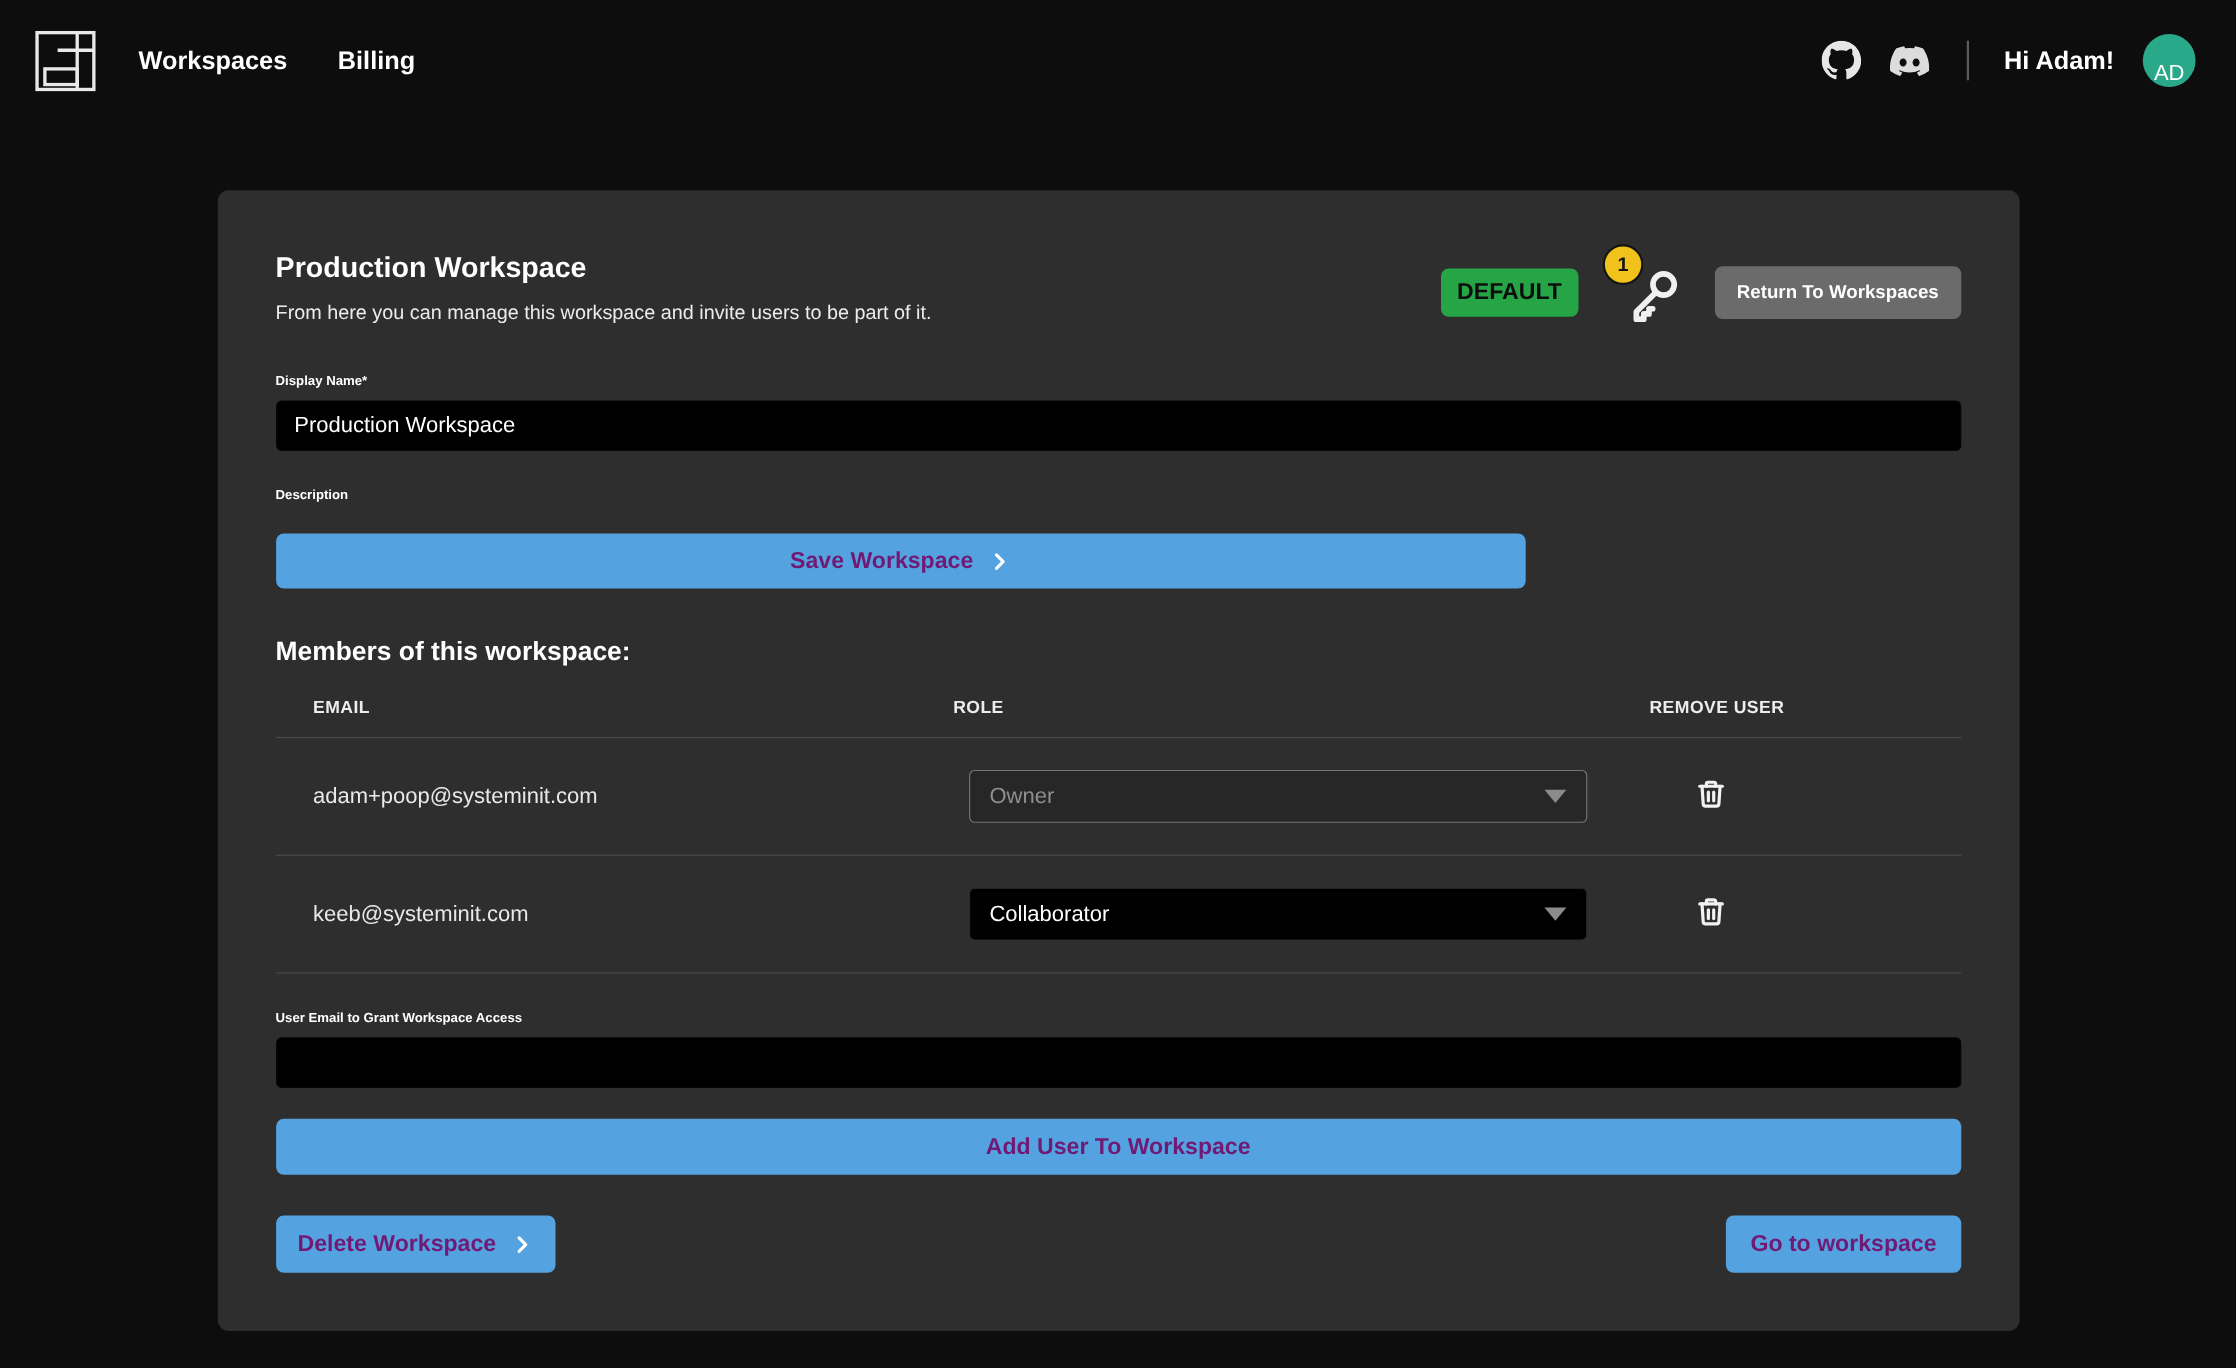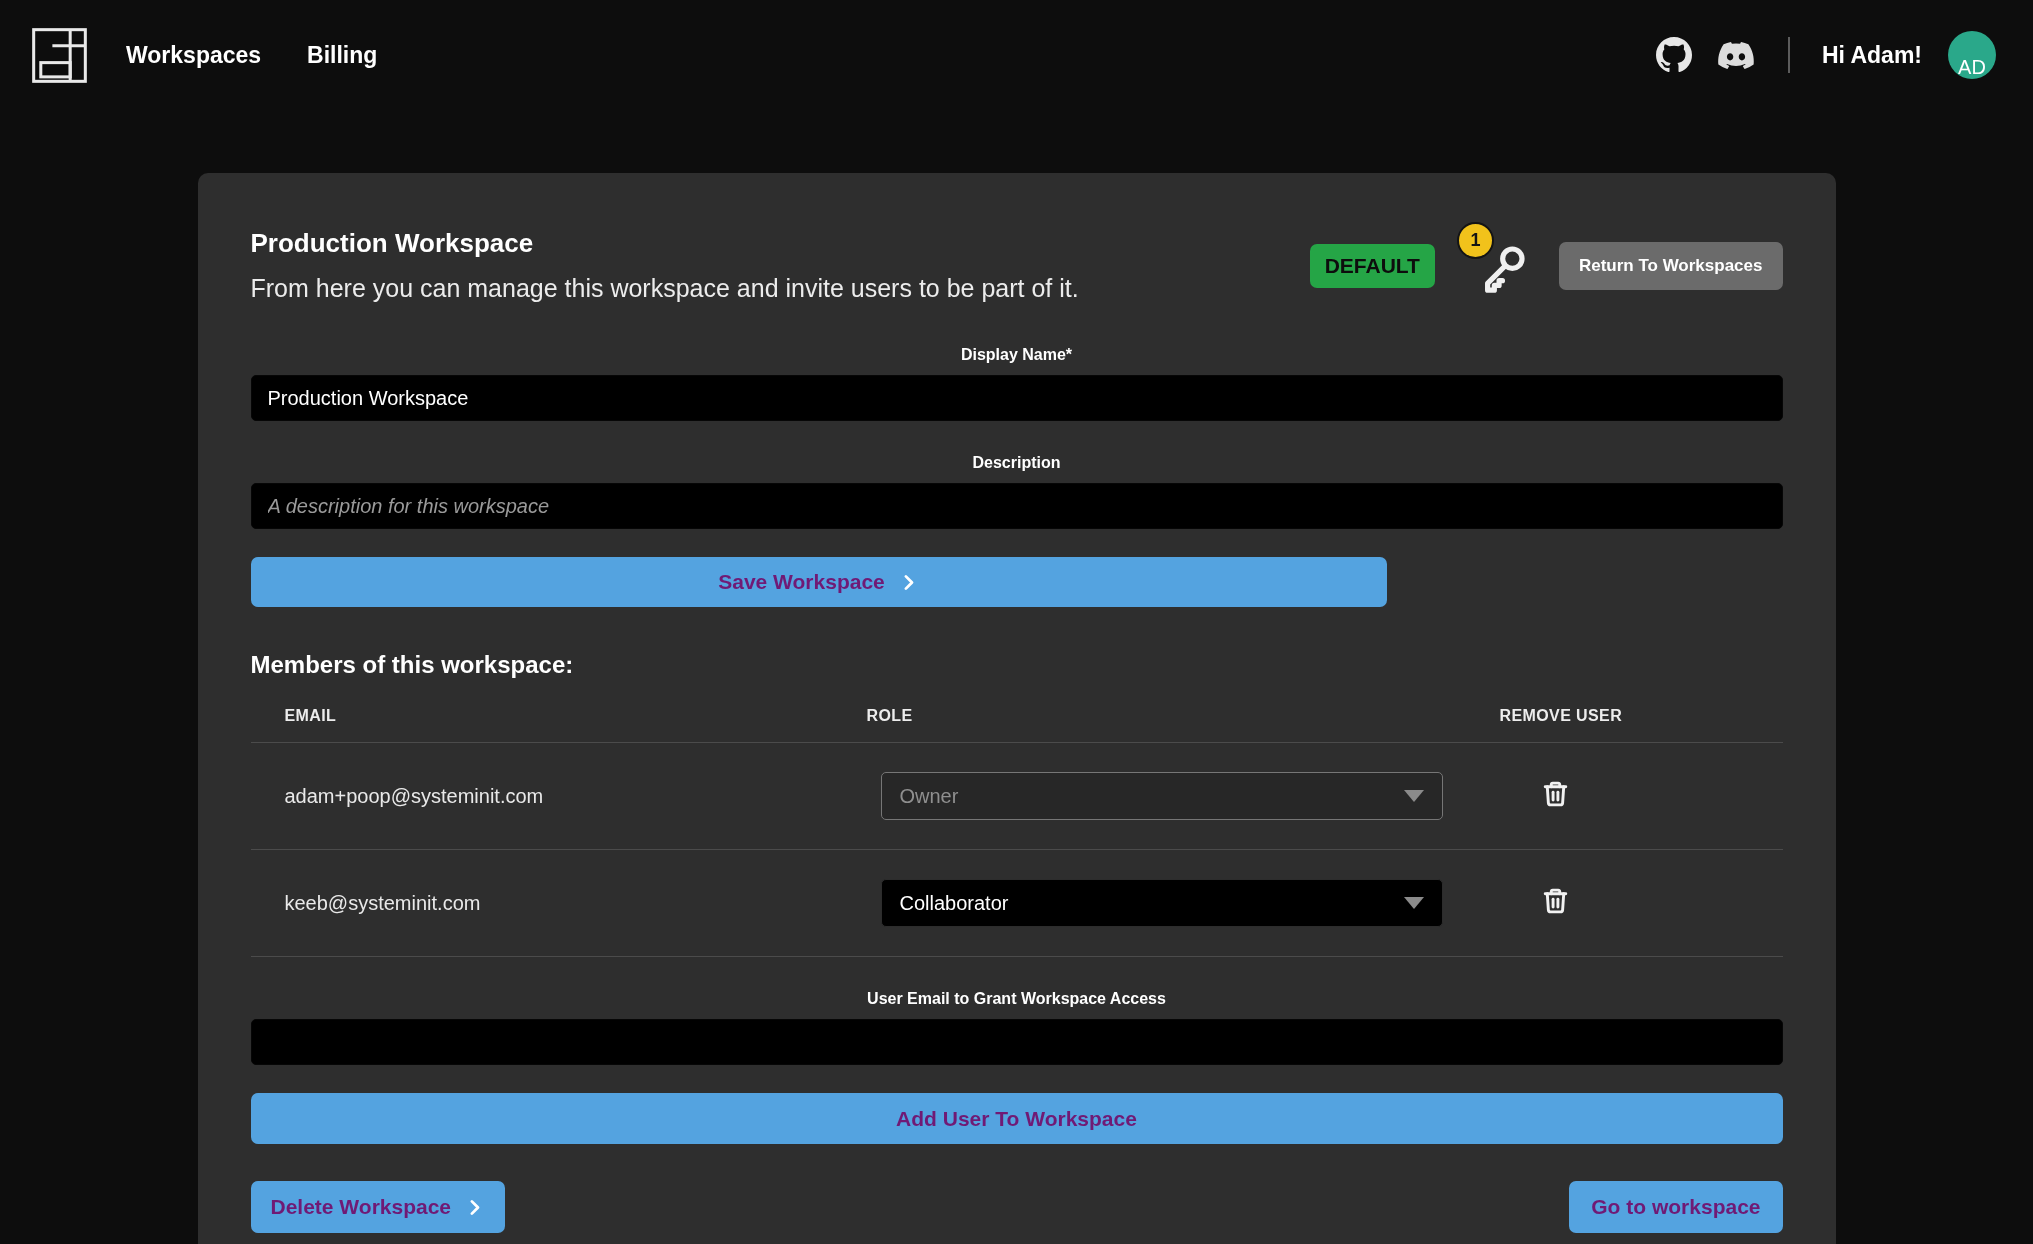--- a/index.html
+++ b/index.html
@@ -24,35 +24,35 @@
   .avatar { width: 48px; height: 48px; border-radius: 50%; background: var(--avatar-teal, #2aa88a);
             display: flex; align-items: flex-end; justify-content: center;
             font-size: 20px; color: #fff; cursor: pointer; }
 
   
   .card { width: 1638px; margin: 63px auto 0; background: var(--card-bg, #2e2e2e);
           border-radius: 10px; padding: 55px 53px 53px; }
 
   .card-head { display: flex; justify-content: space-between; align-items: flex-start; }
   .card-title { font-size: 26px; font-weight: 700; }
-  .card-sub { font-size: 25px; color: #ececec; margin-top: 15px; font-weight: 400; }
+  .card-sub { font-size: 18px; color: #ececec; margin-top: 15px; font-weight: 400; }
   .head-right { display: flex; align-items: center; gap: 30px; padding-top: 8px; }
   .badge-default { background: var(--badge-green, #25a546); color: #0d0d0d; font-size: 21px;
                    font-weight: 600; padding: 10px 15px; border-radius: 7px; }
   .key-wrap { position: relative; width: 58px; height: 60px; margin-left: 6px; }
   .key-wrap > svg { position: absolute; right: 0; bottom: 0; }
   .key-badge { position: absolute; top: -14px; left: -14px; width: 37px; height: 37px;
                border-radius: 50%; background: var(--badge-yellow, #f1c21b);
                border: 2.5px solid #141414; color: #141414; font-weight: 700; font-size: 18px;
                display: flex; align-items: center; justify-content: center; }
   .btn-return { background: var(--return-gray, #6b6b6b); color: #fff; font-size: 17px; font-weight: 700;
                 padding: 14px 20px; border-radius: 7px; border: none; cursor: pointer;
                 font-family: inherit; }
 
-  .field-label { font-size: 16px; font-weight: 700; margin: 33px 0 11px; text-align: center; }
+  .field-label { font-size: 12px; font-weight: 700; margin: 33px 0 11px; }
   .field-label.first { margin-top: 43px; }
   .text-input { width: 100%; height: 46px; background: var(--input-bg, #000); border: 1px solid #060606;
                 border-radius: 5px; color: #fff; font-size: 20px; padding: 0 16px;
                 font-family: inherit; outline: none; }
   .text-input::placeholder { color: #9a9a9a; font-style: italic; }
 
   .btn-primary { background: var(--accent-blue, #54a3e0); color: #701a75; font-weight: 700;
                  font-size: 21px; border: none; border-radius: 7px; display: flex;
                  align-items: center; justify-content: center; gap: 13px; cursor: pointer;
                  font-family: inherit; }
@@ -137,21 +137,20 @@
         </svg>
       </div>
       <button class="btn-return">Return To Workspaces</button>
     </div>
   </div>
 
   <div class="field-label first">Display Name*</div>
   <input class="text-input" type="text" value="Production Workspace" style="">
 
   <div class="field-label">Description</div>
-  <input class="text-input" type="text" placeholder="A description for this workspace" style="">
 
   <button class="btn-primary btn-save">
     <span>Save Workspace</span>
     <svg class="chev" width="21" height="21" viewBox="0 0 24 24" fill="none" stroke="#fff" stroke-width="3.2" stroke-linecap="round" stroke-linejoin="round">
       <path d="M9 5l7 7-7 7"></path>
     </svg>
   </button>
 
   <h2 class="members-heading">Members of this workspace:</h2>
 

